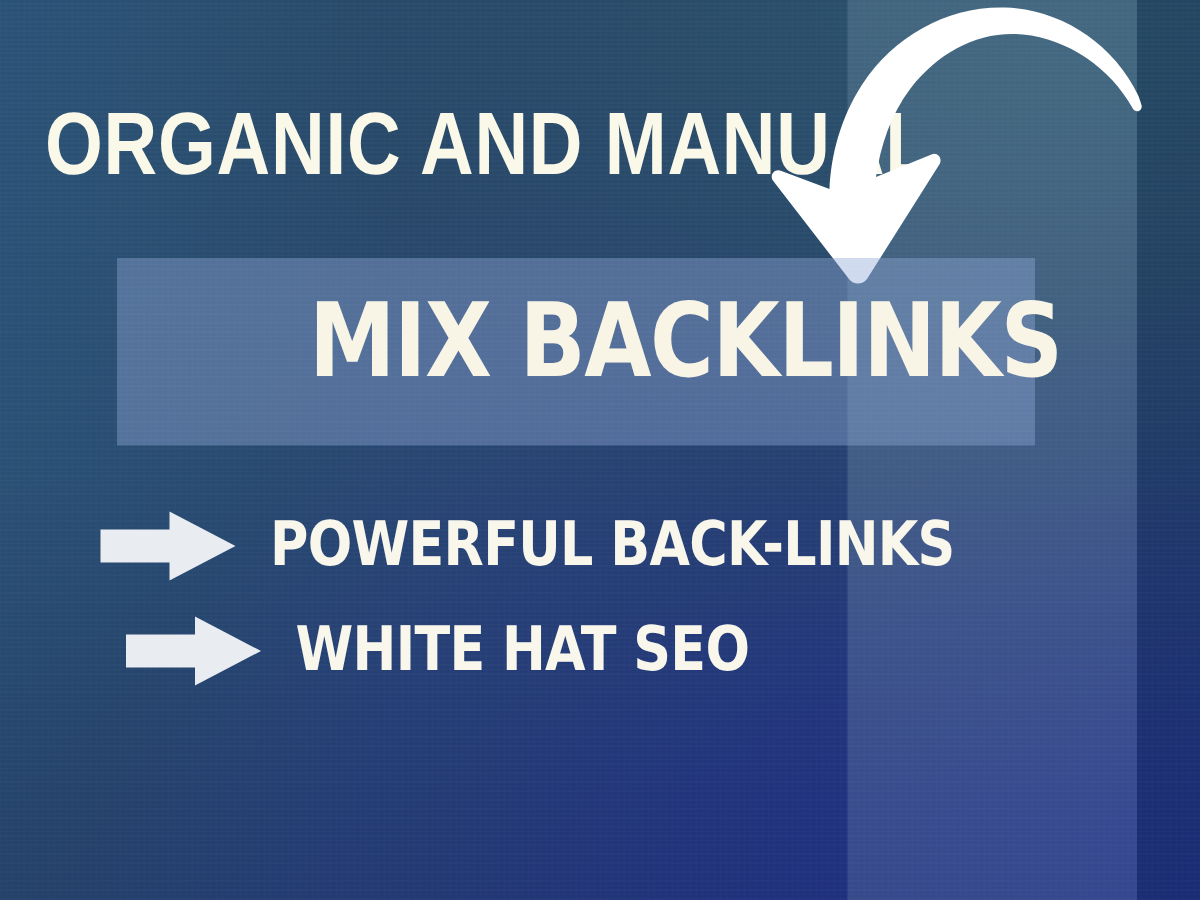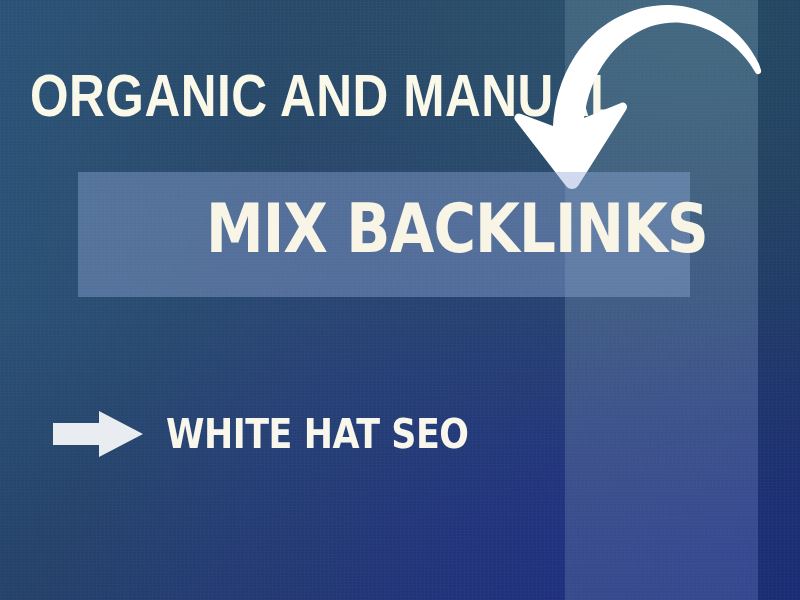--- a/index.html
+++ b/index.html
@@ -143,21 +143,21 @@
     white-space: nowrap;
   }
 
   
   .bullet {
     position: absolute;
     display: flex;
     align-items: center;
   }
   .bullet-1 { left: 66px; top: 340px; }
-  .bullet-2 { left: 52px; top: 410px; }
+  .bullet-2 { left: 83px; top: 410px; }
 
   .bullet-arrow { width: 92px; height: 48px; flex: none; }
 
   .bullet-label {
     font-family: "DejaVu Sans", sans-serif;
     font-weight: 700;
     font-size: 36px;
     line-height: 42px;
     letter-spacing: -0.5px;
     color: #f9f7ec;
@@ -209,20 +209,26 @@
       C 238 32, 266 51, 281 78
       C 283 82, 288 80, 287 76
       Z"></path>
   </svg>
 
   <div class="banner"></div>
 
 
   <div class="banner-text">MIX BACKLINKS</div>
 
+  <div class="bullet bullet-1">
+    <svg class="bullet-arrow" viewBox="0 0 92 48" aria-hidden="true">
+      <path fill="#e9ecf0" d="M 1 13 L 47 13 L 47 1 L 91 24 L 47 47 L 47 35 L 1 35 Z"></path>
+    </svg>
+    <span class="bullet-label">POWERFUL BACK-LINKS</span>
+  </div>
 
   <div class="bullet bullet-2">
     <svg class="bullet-arrow" viewBox="0 0 92 48" aria-hidden="true">
       <path fill="#e9ecf0" d="M 1 13 L 47 13 L 47 1 L 91 24 L 47 47 L 47 35 L 1 35 Z"></path>
     </svg>
     <span class="bullet-label">WHITE HAT SEO</span>
   </div>
 
   <div class="grain"></div>
 </div>

